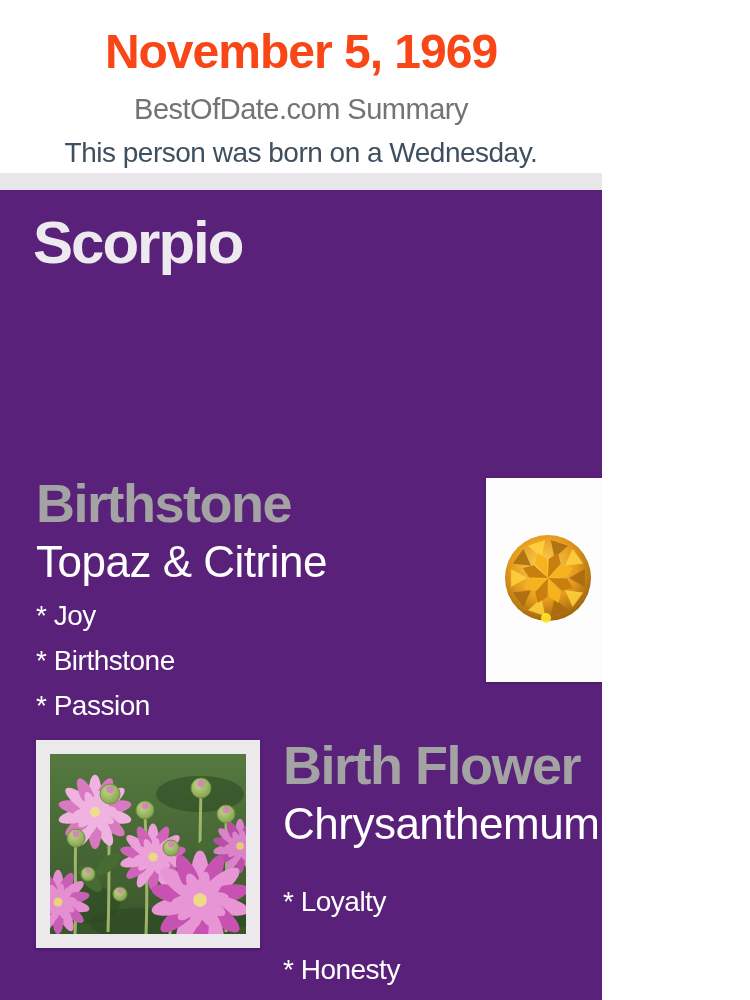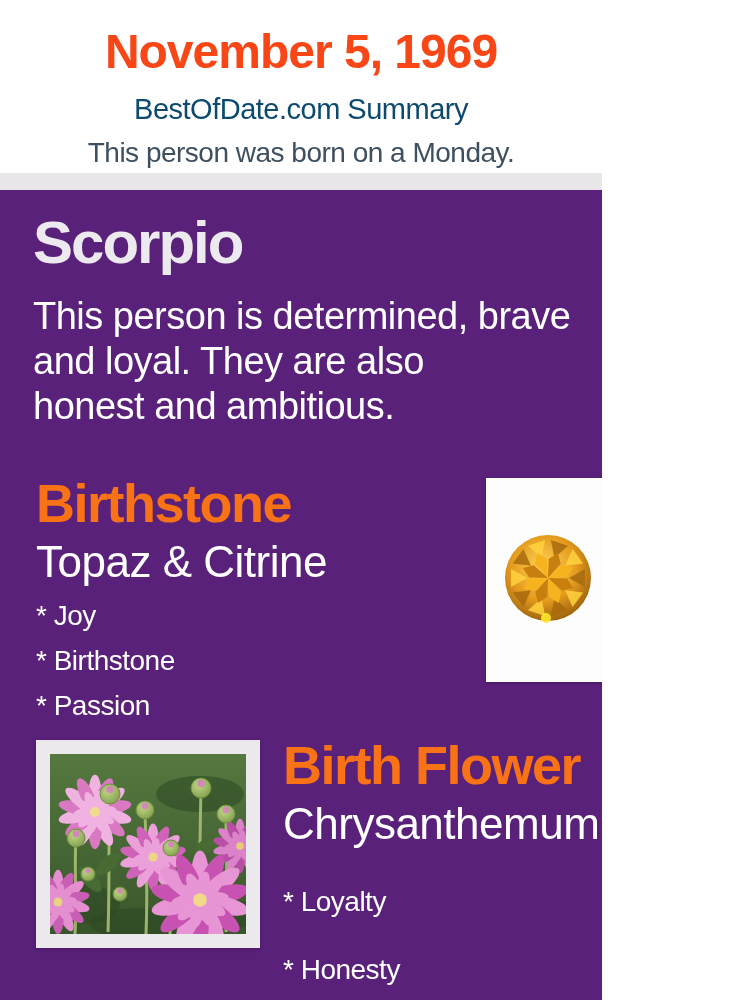--- a/index.html
+++ b/index.html
@@ -9,21 +9,21 @@
     background:#ffffff;
   }
   
   .header{height:173px;text-align:center;background:#ffffff;}
   .date-title{
     margin:0;padding-top:26px;
     font-size:48px;line-height:52px;font-weight:700;letter-spacing:-1px;
     color:#f84616;
   }
   .site-line{
-    margin-top:12px;font-size:29px;line-height:38px;color:#0c4a6e;letter-spacing:-0.5px;
+    margin-top:12px;font-size:29px;line-height:38px;color:#737373;letter-spacing:-0.5px;
   }
   .born-line{
     margin-top:7px;font-size:28px;line-height:36px;color:#3e505f;letter-spacing:-0.5px;
   }
   .strip{height:17px;background:#e8e6e9;}
   
   .panel{position:relative;height:810px;background:#592179;color:#ffffff;}
   .sign-title{
     position:absolute;left:33px;top:18px;margin:0;
     font-size:60px;line-height:69px;font-weight:700;letter-spacing:-2px;
@@ -32,21 +32,21 @@
   .sign-desc{
     position:absolute;left:33px;top:104px;margin:0;width:680px;
     font-size:38px;line-height:45px;letter-spacing:-0.5px;
     color:#ffffff;white-space:pre-line;
   }
   .section{position:absolute;margin:0;}
   .birthstone-section{left:36px;top:284px;}
   .birthflower-section{left:283px;top:546px;}
   .section-title{
     margin:0;font-size:54px;line-height:58px;font-weight:700;letter-spacing:-1.5px;
-    color:#f97316;
+    color:#a3a3a3;
   }
   .section-value{
     margin-top:6px;font-size:44px;line-height:48px;letter-spacing:-0.5px;color:#ffffff;
   }
   .traits{list-style:none;margin:16px 0 0 0;padding:0;}
   .traits li{font-size:28px;line-height:28px;margin-bottom:17px;color:#ffffff;letter-spacing:-0.5px;}
   .birthflower-section .traits{margin-top:20px;}
   .birthflower-section .traits li{margin-bottom:18px;margin-top:40px;}
   
   figure{margin:0;}
@@ -63,31 +63,28 @@
   .flower-figure svg{display:block;width:196px;height:180px;}
 </style>
 </head>
 <body>
 
 <div class="page">
 
   <header class="header">
     <h1 class="date-title">November 5, 1969</h1>
     <div class="site-line">BestOfDate.com Summary</div>
-    <div class="born-line">This person was born on a Monday.</div>
+    <div class="born-line">This person was born on a Wednesday.</div>
   </header>
 
   <div class="strip"></div>
 
   <main class="panel">
 
     <h2 class="sign-title">Scorpio</h2>
-    <p class="sign-desc">This person is determined, brave
-and loyal. They are also
-honest and ambitious.</p>
 
     <section class="section birthstone-section">
       <h2 class="section-title">Birthstone</h2>
       <div class="section-value">Topaz &amp; Citrine</div>
       <ul class="traits">
         <li>* Joy</li>
         <li>* Birthstone</li>
         <li>* Passion</li>
       </ul>
     </section>

